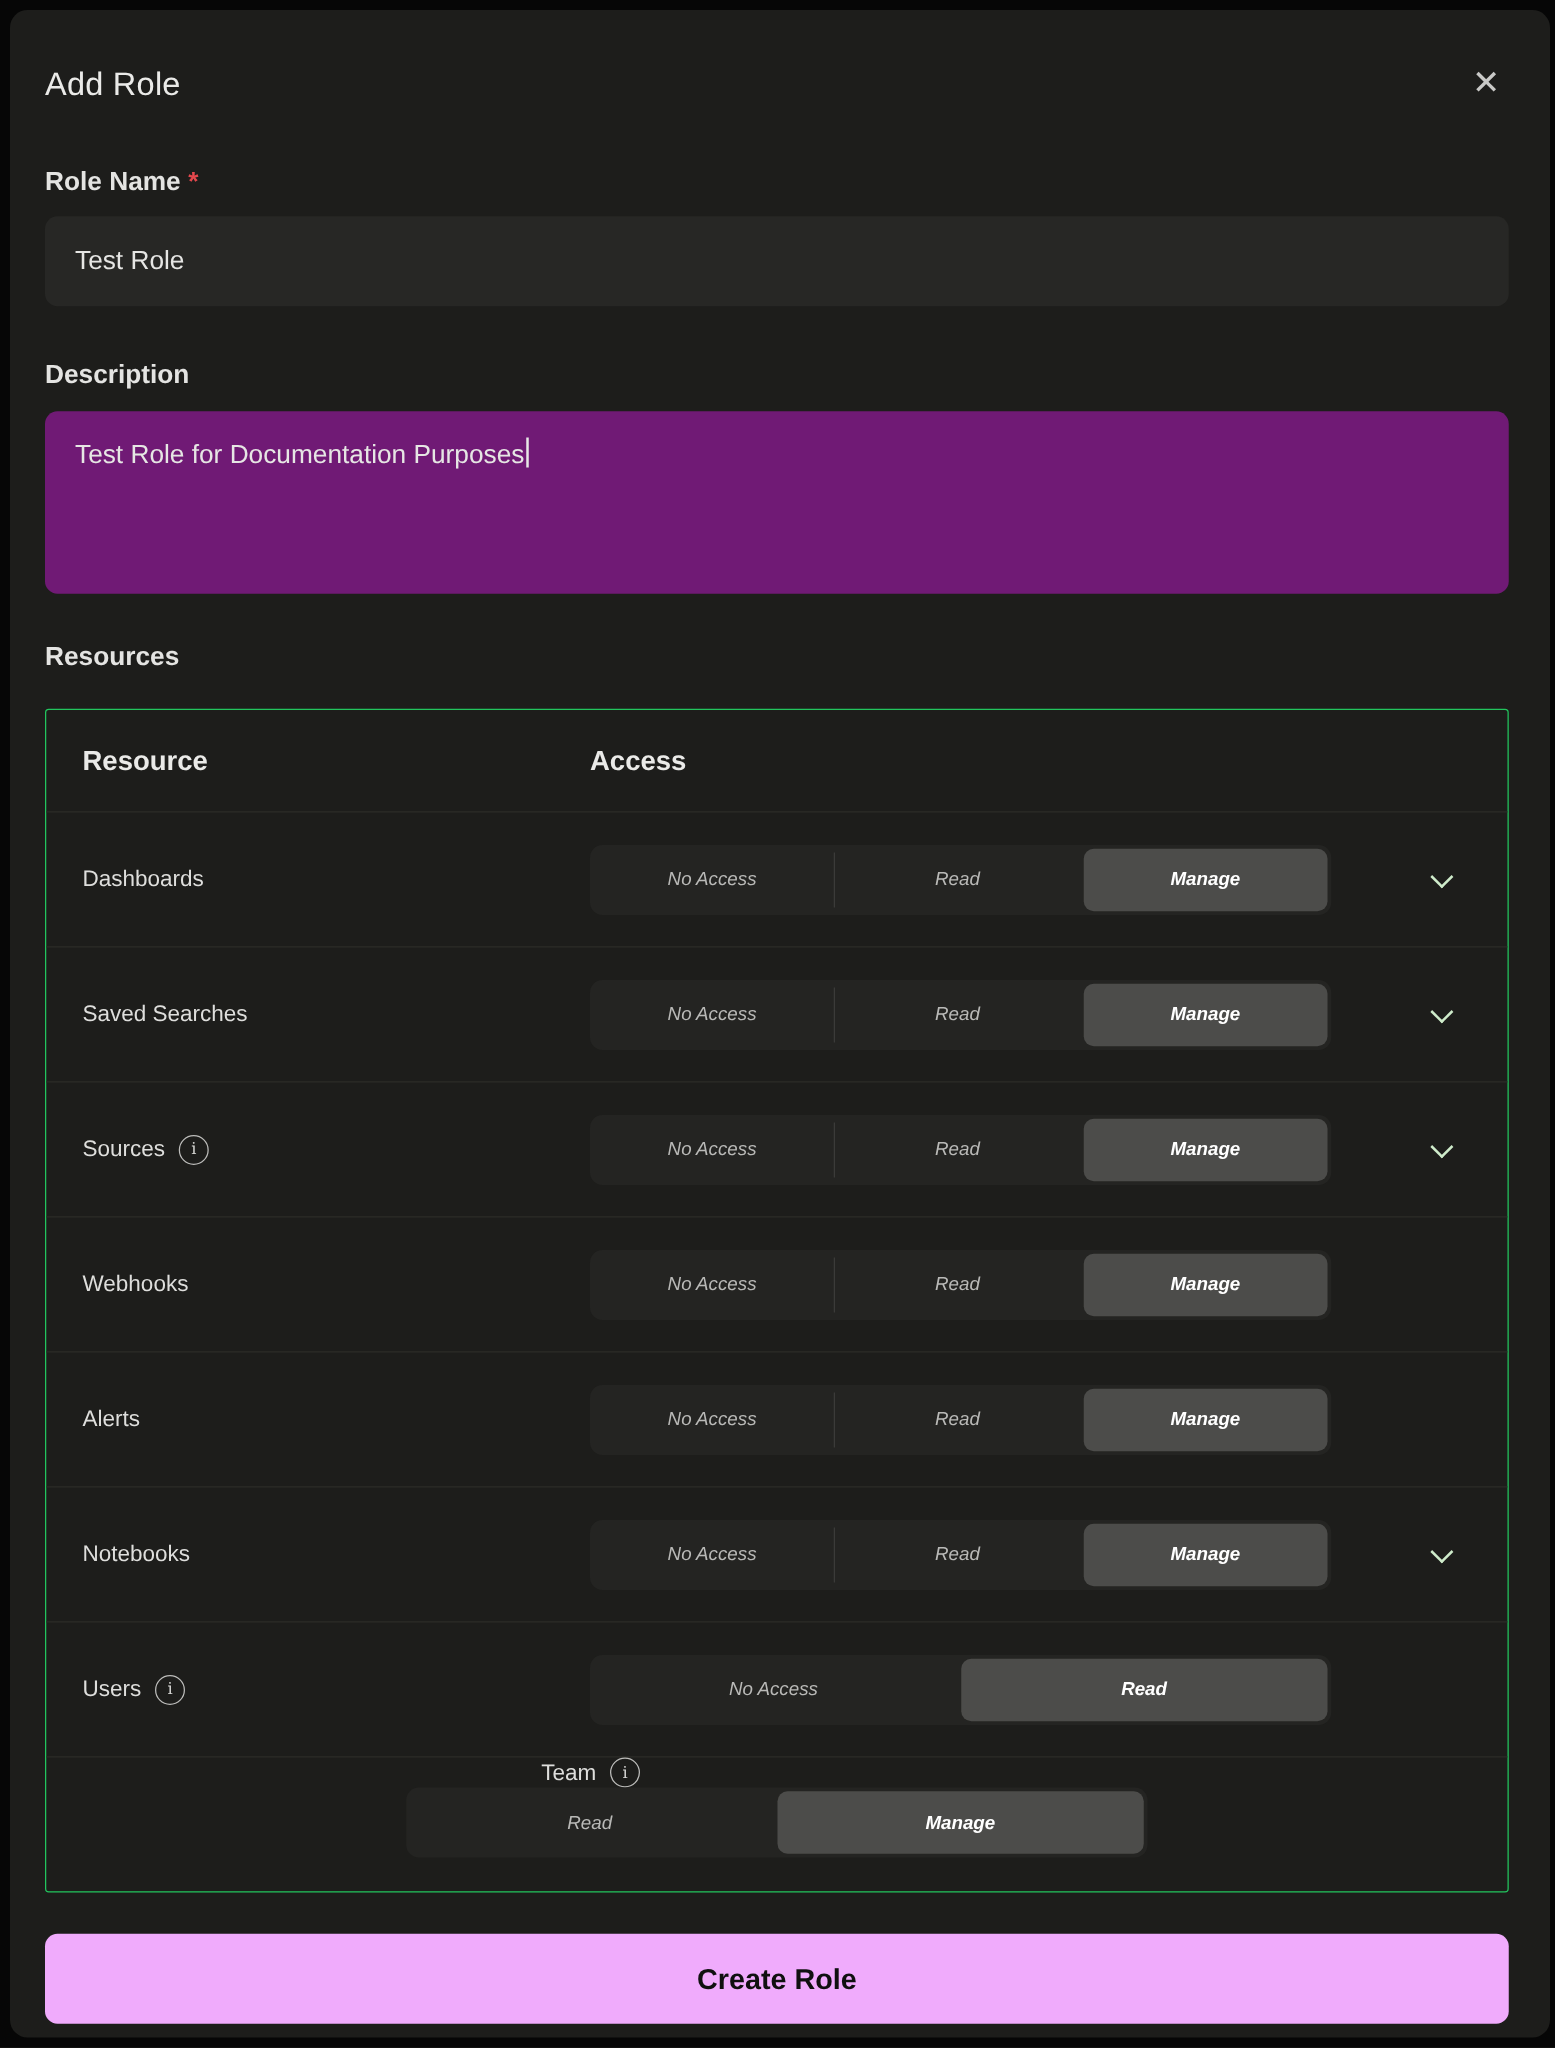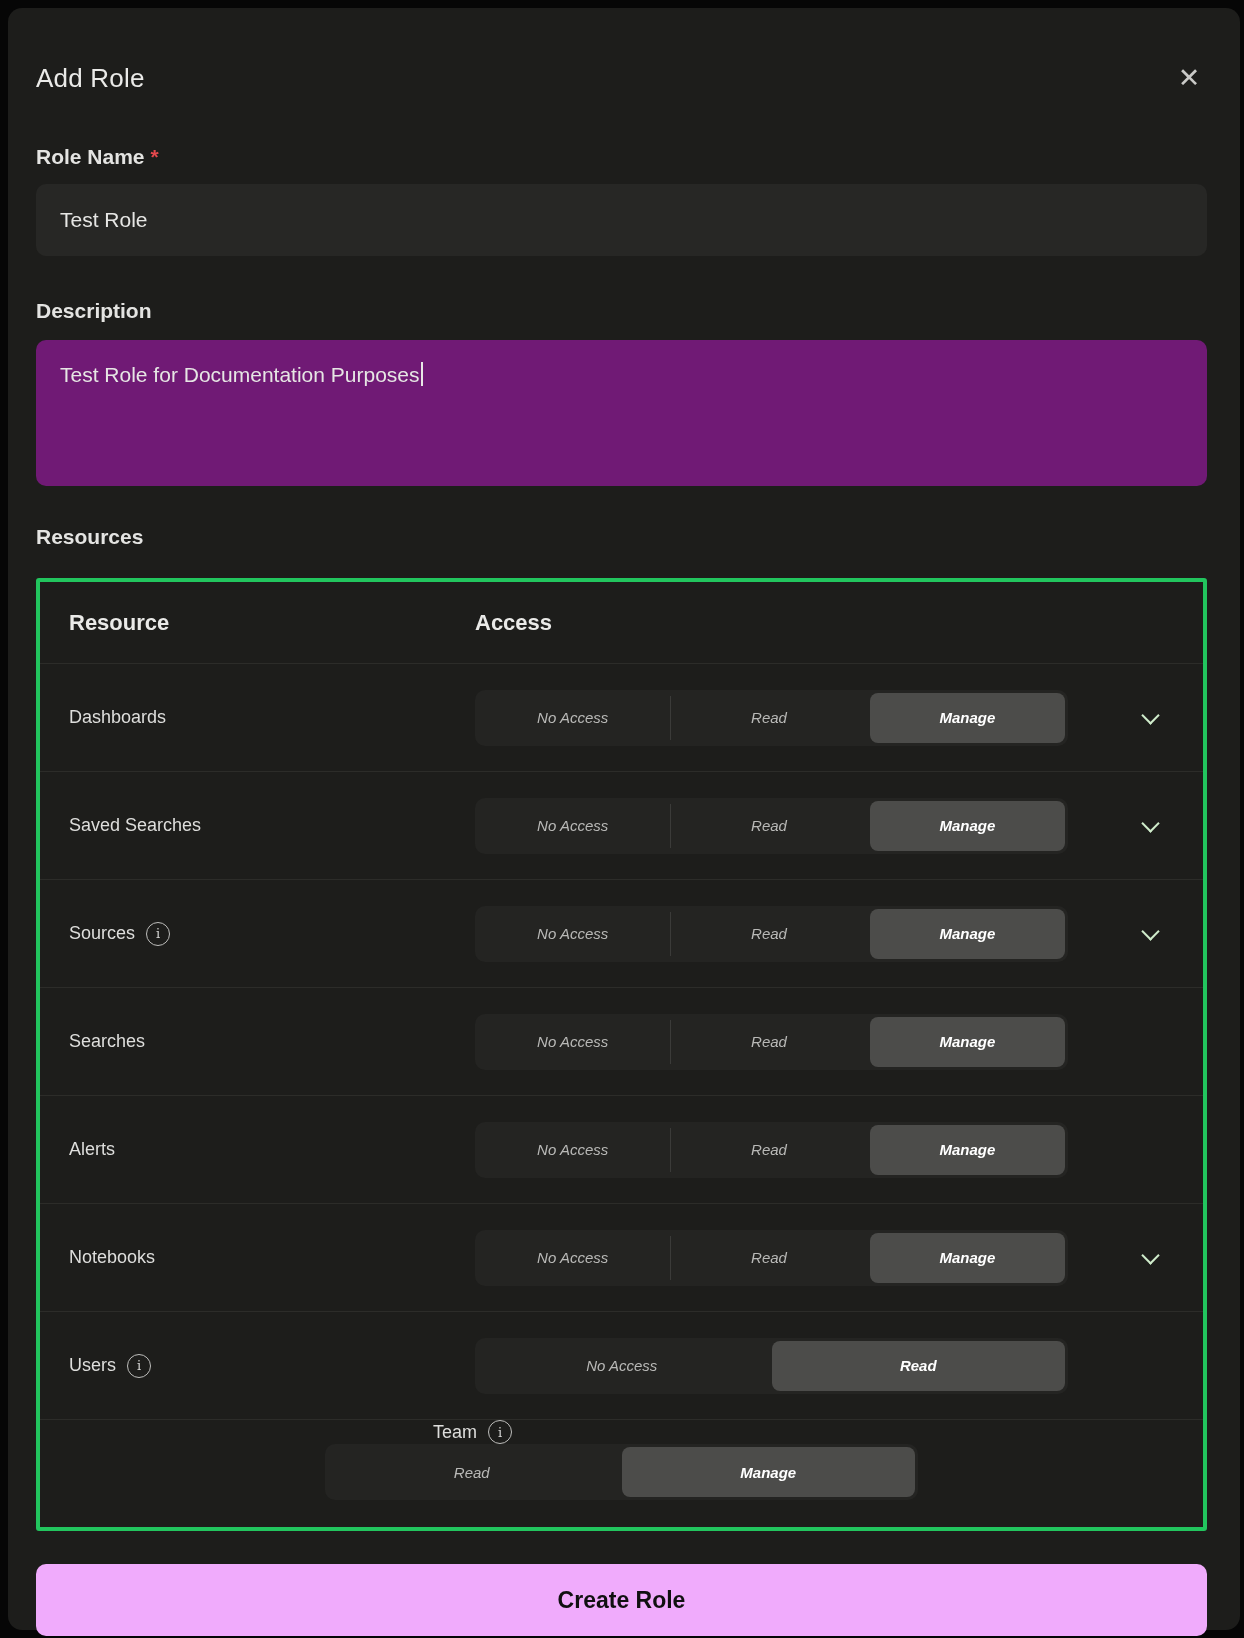--- a/index.html
+++ b/index.html
@@ -8,21 +8,21 @@
     background:#060606;
     font-family:"Liberation Sans","DejaVu Sans",sans-serif;
     -webkit-font-smoothing:antialiased;
   }
   .modal {
     position:absolute; left:8px; top:8px;
     width:1232px; height:1622px;
     box-sizing:border-box;
     background:#1d1d1b;
     border-radius:14px;
-    padding:12px 33px 0 28px;
+    padding:1px 33px 0 28px;
   }
   
   .dialog-header { display:flex; align-items:center; padding-top:40px; height:36px; }
   .dialog-title { font-size:26px; font-weight:500; color:#eaeae8; letter-spacing:0.2px; }
   .close-btn {
     margin-left:auto; width:36px; height:36px;
     background:transparent; border:none; cursor:pointer;
     color:#c9c9c7; font-size:27px; line-height:36px; text-align:center; padding:0;
     font-family:"DejaVu Sans",sans-serif;
   }
@@ -42,21 +42,21 @@
     height:146px; background:#701a75; border-radius:10px;
     padding:20px 24px; font-size:21px; color:#e6e6e4; line-height:30px;
   }
   .caret {
     display:inline-block; width:2px; height:24px;
     background:#e8e8e6; vertical-align:-4px; margin-left:1px;
   }
   .label-resources { margin-top:36px; }
   
   .resources-table {
-    margin-top:26px; border:4px solid #22c55e; border-radius:3px;
+    margin-top:26px; border:1px solid #22c55e; border-radius:3px;
   }
   .table-header-row {
     display:flex; align-items:center; height:81px;
     border-bottom:1px solid #2c2c29;
   }
   .header-cell { font-size:22px; font-weight:700; color:#eaeae8; }
   .cell-resource {
     width:435px; box-sizing:border-box; padding-left:29px; flex:none;
     display:flex; align-items:center;
   }
@@ -175,21 +175,21 @@
             <button class="seg-option">No Access</button>
             <span class="seg-divider"></span>
             <button class="seg-option">Read</button>
             <button class="seg-option selected">Manage</button>
           </div>
     <button class="chevron-box"></button>
   </div>
 
   <div class="resource-row">
     <div class="cell-resource">
-      <span class="resource-name">Searches</span>
+      <span class="resource-name">Webhooks</span>
 
     </div>
     <div class="seg-group">
             <button class="seg-option">No Access</button>
             <span class="seg-divider"></span>
             <button class="seg-option">Read</button>
             <button class="seg-option selected">Manage</button>
           </div>
     <button class="chevron-box hidden"></button>
   </div>

